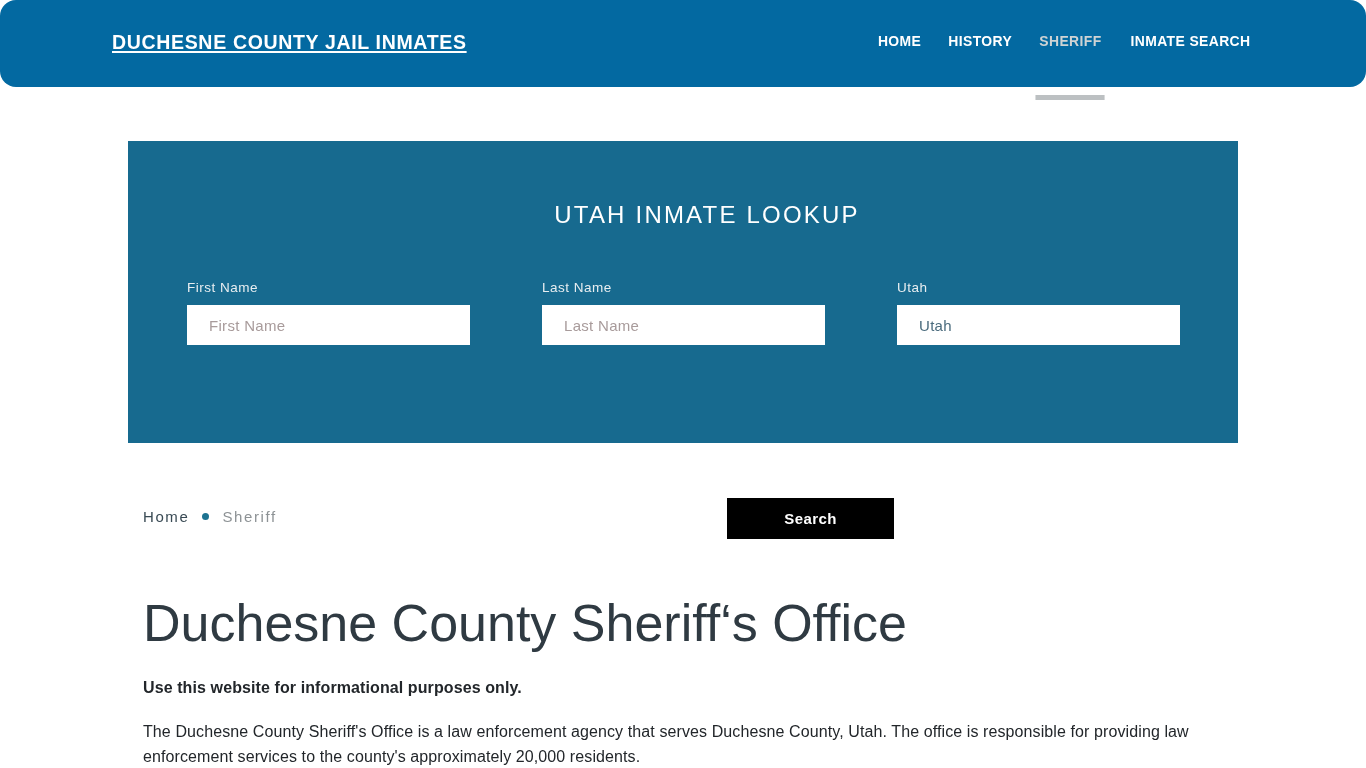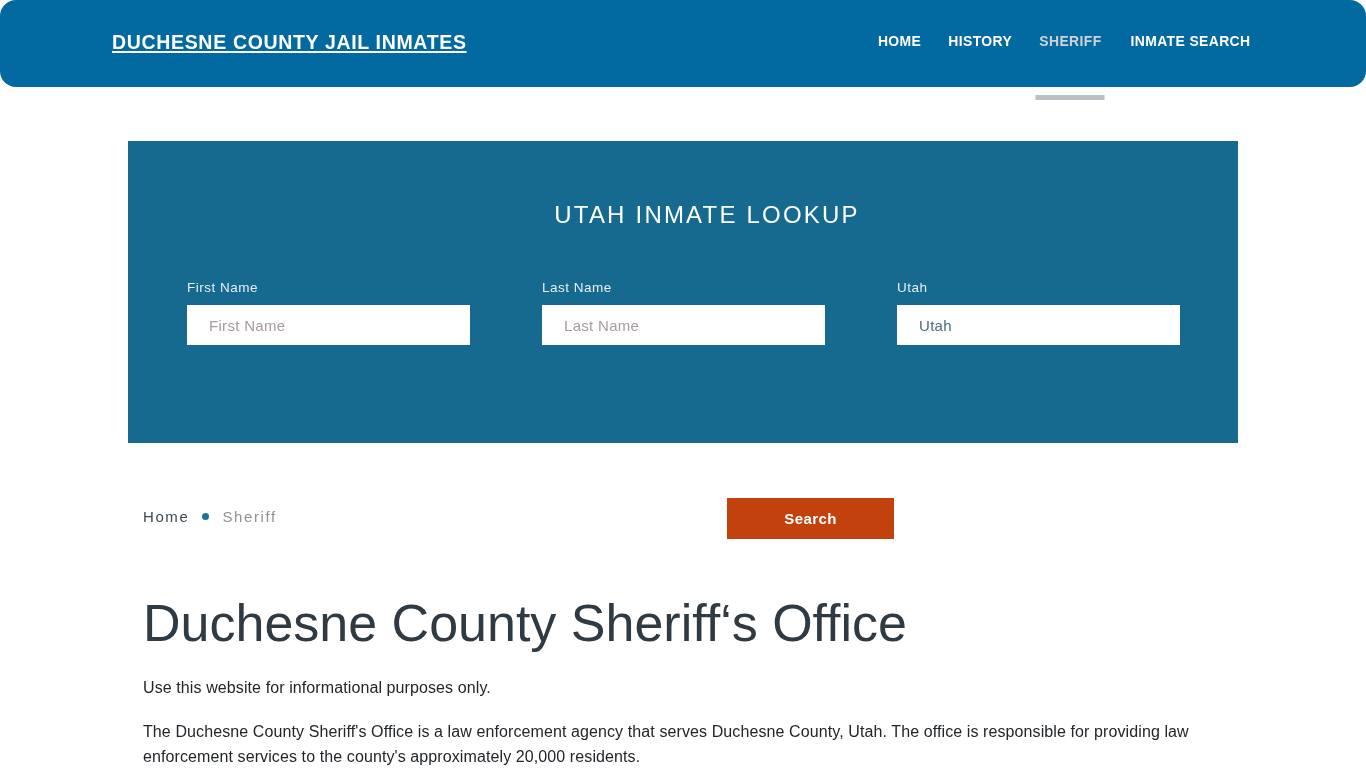--- a/index.html
+++ b/index.html
@@ -137,21 +137,21 @@
   .field-input::placeholder {
     color: #a89b9b;
     opacity: 1;
   }
   .search-button {
     position: absolute;
     left: 599px;
     top: 357px;
     width: 167px;
     height: 41px;
-    background: #c2410c;
+    background: #000000;
     border: none;
     outline: none;
     color: #ffffff;
     font-family: "Liberation Sans", sans-serif;
     font-size: 15px;
     font-weight: bold;
     letter-spacing: 0.4px;
     cursor: pointer;
   }
 
@@ -194,21 +194,21 @@
     font-size: 52px;
     font-weight: normal;
     color: #2f3a42;
     letter-spacing: 0px;
     line-height: 1.1;
   }
   .lede {
     margin: 27px 0 0 0;
     font-family: "Liberation Sans Narrow", "Liberation Sans", sans-serif;
     font-size: 16px;
-    font-weight: normal;
+    font-weight: bold;
     color: #22262a;
     letter-spacing: 0.1px;
   }
   .body-copy {
     margin: 23px 0 0 0;
     width: 1046px;
     font-family: "Liberation Sans Narrow", "Liberation Sans", sans-serif;
     font-size: 16px;
     font-weight: normal;
     color: #22262a;

